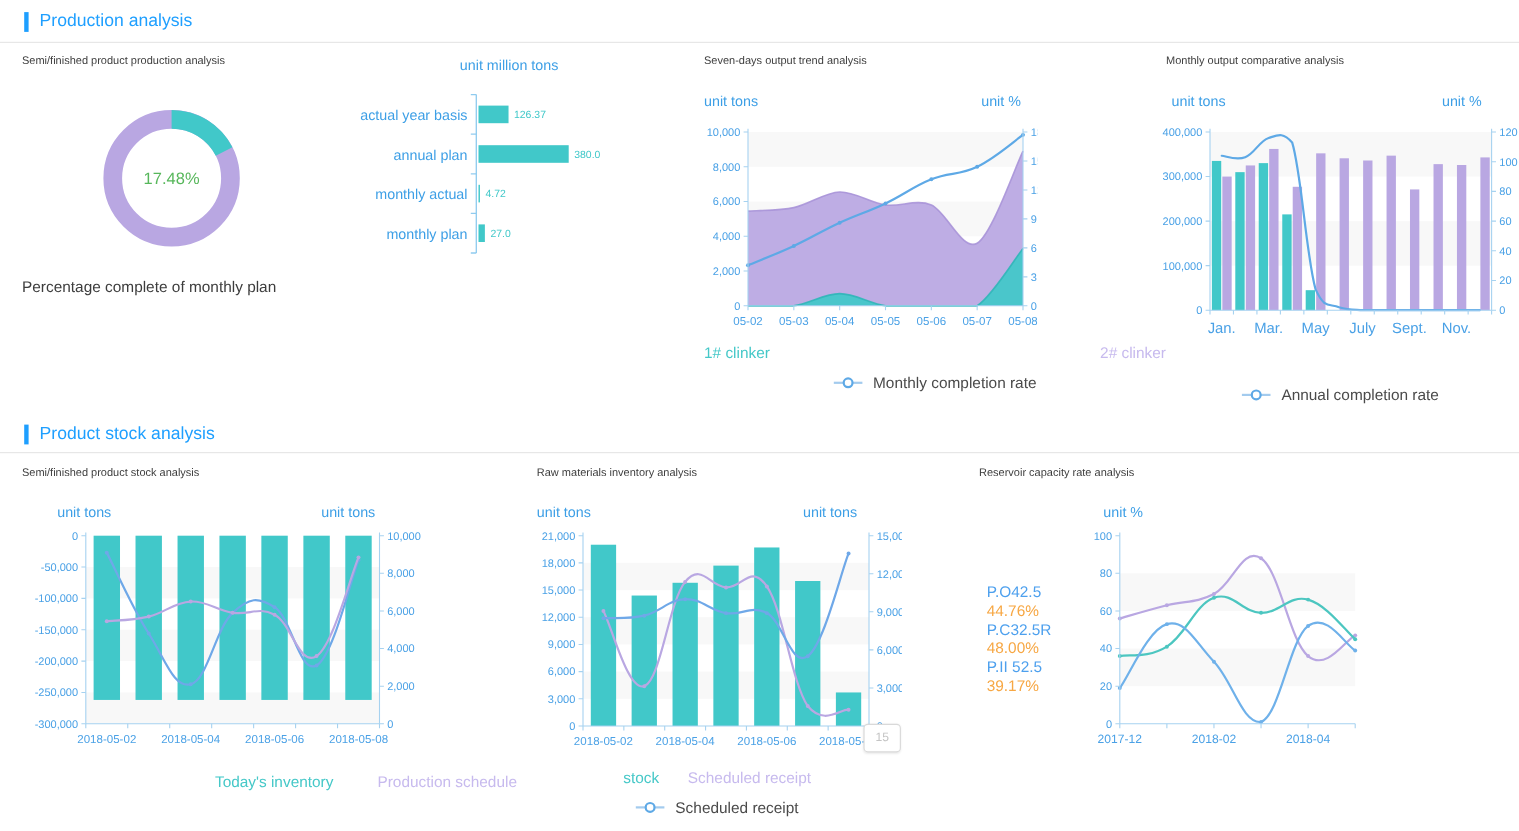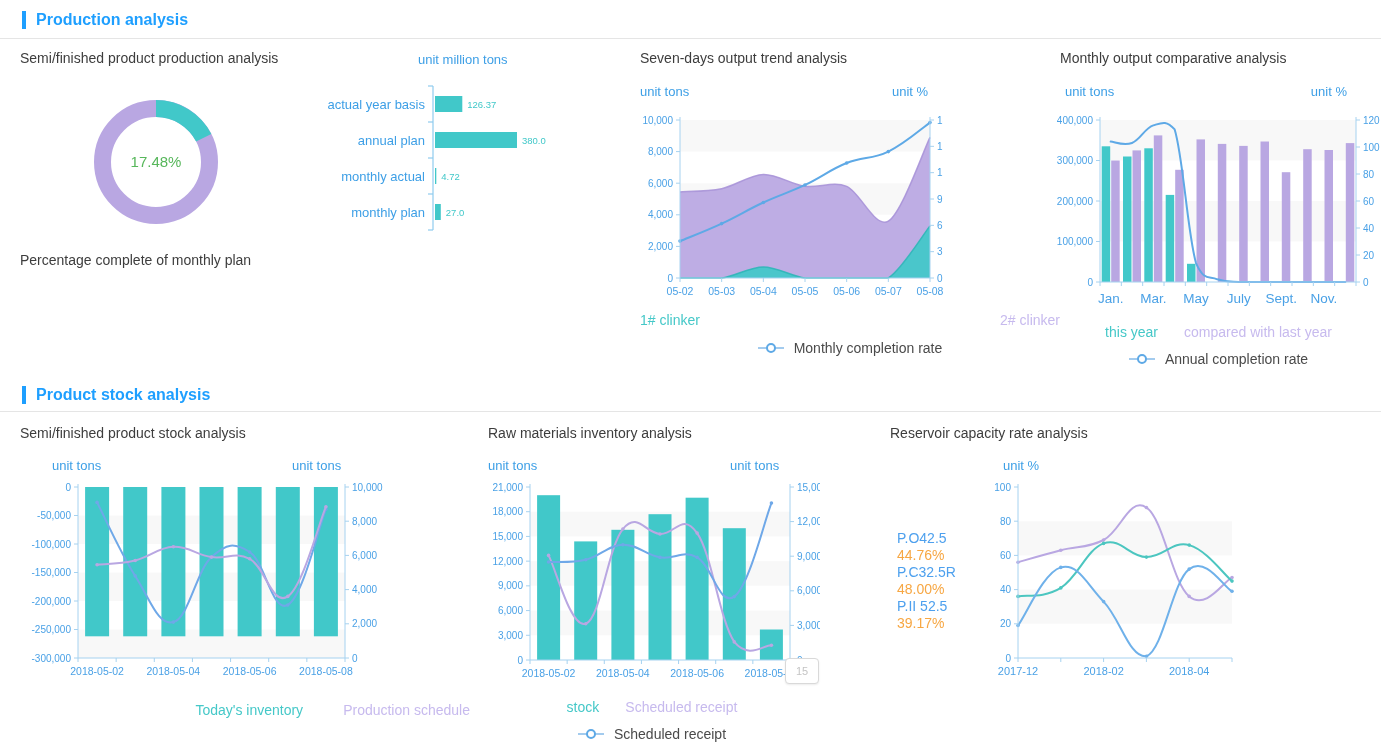--- a/index.html
+++ b/index.html
@@ -1,23 +1,23 @@
 <!DOCTYPE html>
 <html><head>
 <meta charset="utf-8">
 <style>
   html,body{margin:0;padding:0;background:#fff;}
   .page{position:relative;width:1381px;height:755px;background:#fff;
         font-family:"Liberation Sans", sans-serif;color:#3d3d3d;overflow:hidden;}
   .sec-head{position:absolute;left:22px;height:22px;display:flex;align-items:center;}
   .sec-bar{width:4px;height:18px;background:#1e9fff;margin-right:10px;}
-  .sec-title{font-size:16px;font-weight:700;color:#1e9fff;}
+  .sec-title{font-size:16px;font-weight:400;color:#1e9fff;}
   .divider{position:absolute;left:0;right:0;height:1px;background:#e5e5e5;}
   .panel{position:absolute;}
-  .panel-title{position:absolute;font-size:14px;color:#3d3d3d;white-space:nowrap;}
+  .panel-title{position:absolute;font-size:10px;color:#3d3d3d;white-space:nowrap;}
   .unit{position:absolute;font-size:13px;color:#3d9fe6;white-space:nowrap;}
   .caption{position:absolute;font-size:14px;color:#3d3d3d;}
   .chart{position:absolute;}
   svg text{font-family:"Liberation Sans", sans-serif;}
   .legend-row{position:absolute;left:0;right:0;display:flex;justify-content:center;align-items:center;font-size:14px;}
   .legend-row.left-align{justify-content:flex-end;}
   .lg-teal{color:#45c8c8;}
   .lg-lav{color:#c7baee;}
   .lg-dark{color:#4a4a4a;}
   .lg-gap{width:26px;}
@@ -215,25 +215,20 @@
           <line x1="267.33333333333337" y1="172" x2="267.33333333333337" y2="176" stroke="#a6d2f0"></line>
           <line x1="288.66666666666663" y1="172" x2="288.66666666666663" y2="176" stroke="#a6d2f0"></line>
           <line x1="310" y1="172" x2="310" y2="176" stroke="#a6d2f0"></line>
           <text x="64.66666666666667" y="193" fill="#4aa1e6" font-size="13.5" text-anchor="middle">Jan.</text>
           <text x="107.33333333333334" y="193" fill="#4aa1e6" font-size="13.5" text-anchor="middle">Mar.</text>
           <text x="150" y="193" fill="#4aa1e6" font-size="13.5" text-anchor="middle">May</text>
           <text x="192.66666666666666" y="193" fill="#4aa1e6" font-size="13.5" text-anchor="middle">July</text>
           <text x="235.33333333333334" y="193" fill="#4aa1e6" font-size="13.5" text-anchor="middle">Sept.</text>
           <text x="278" y="193" fill="#4aa1e6" font-size="13.5" text-anchor="middle">Nov.</text>
         </svg></div>
-    <div class="legend-row" style="top:278px;">
-      <span class="lg-teal">this year</span>
-      <span class="lg-gap"></span>
-      <span class="lg-lav">compared with last year</span>
-    </div>
     <div class="legend-row" style="top:305px;">
       <span class="lgicon"></span>
       <span class="lg-dark">Annual completion rate</span>
     </div>
   </div>
 
   <div class="sec-head" style="top:384px;">
     <span class="sec-bar"></span>
     <span class="sec-title">Product stock analysis</span>
   </div>

